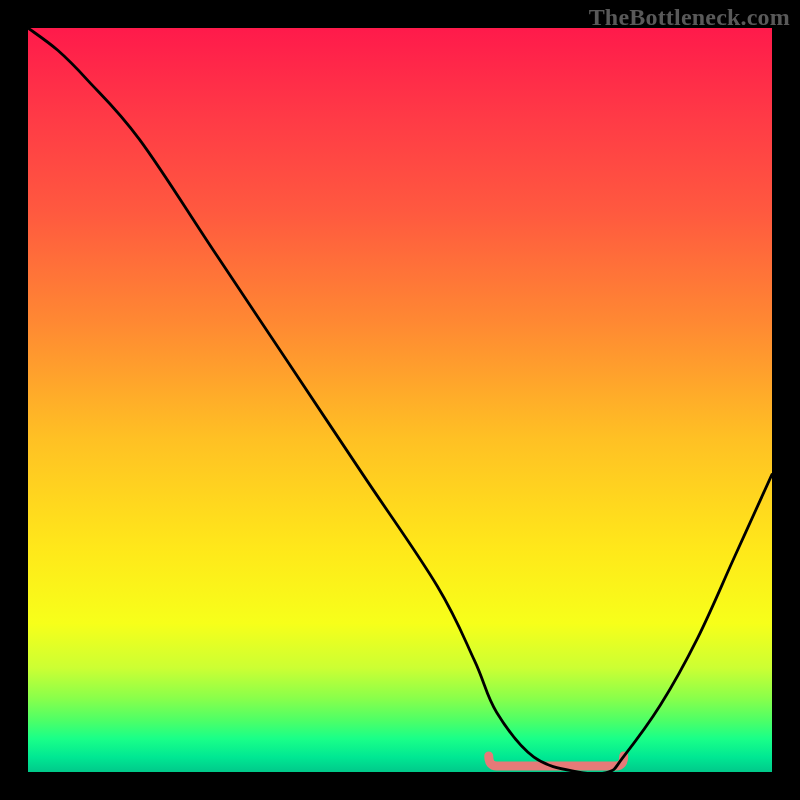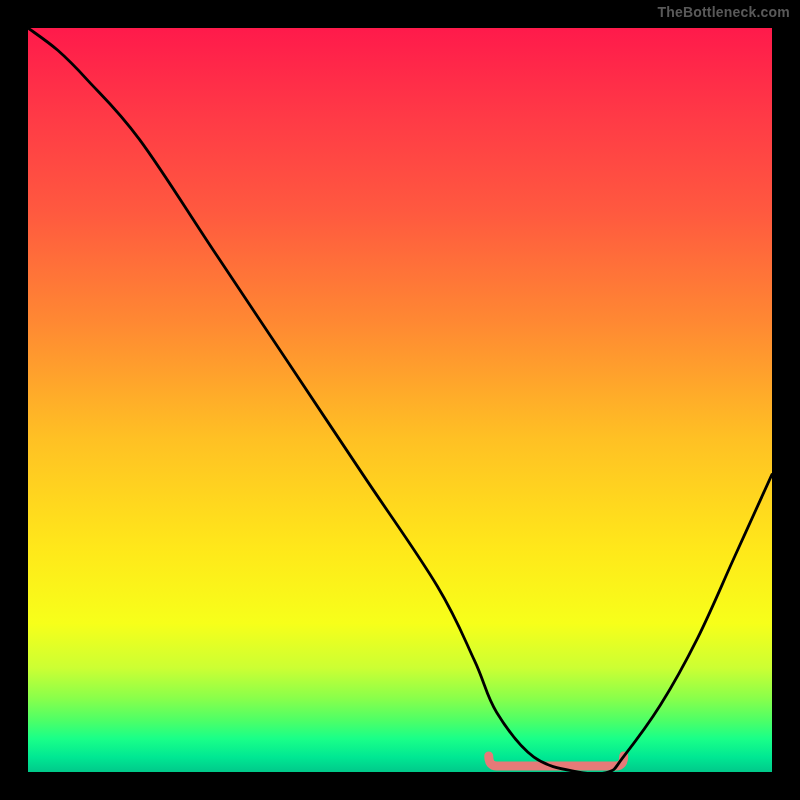--- a/index.html
+++ b/index.html
@@ -13,22 +13,22 @@
   .frame {
     position: relative;
     width: 800px;
     height: 800px;
     background: #000;
   }
   .watermark {
     position: absolute;
     top: 4px;
     right: 10px;
-    font-family: Liberation Sans, sans-serif;
-    font-size: 14px;
+    font-family: Liberation Serif, serif;
+    font-size: 24px;
     font-weight: 600;
     color: #595959;
     letter-spacing: 0.2px;
   }
   svg.plot {
     position: absolute;
     left: 28px;
     top: 28px;
     width: 744px;
     height: 744px;

